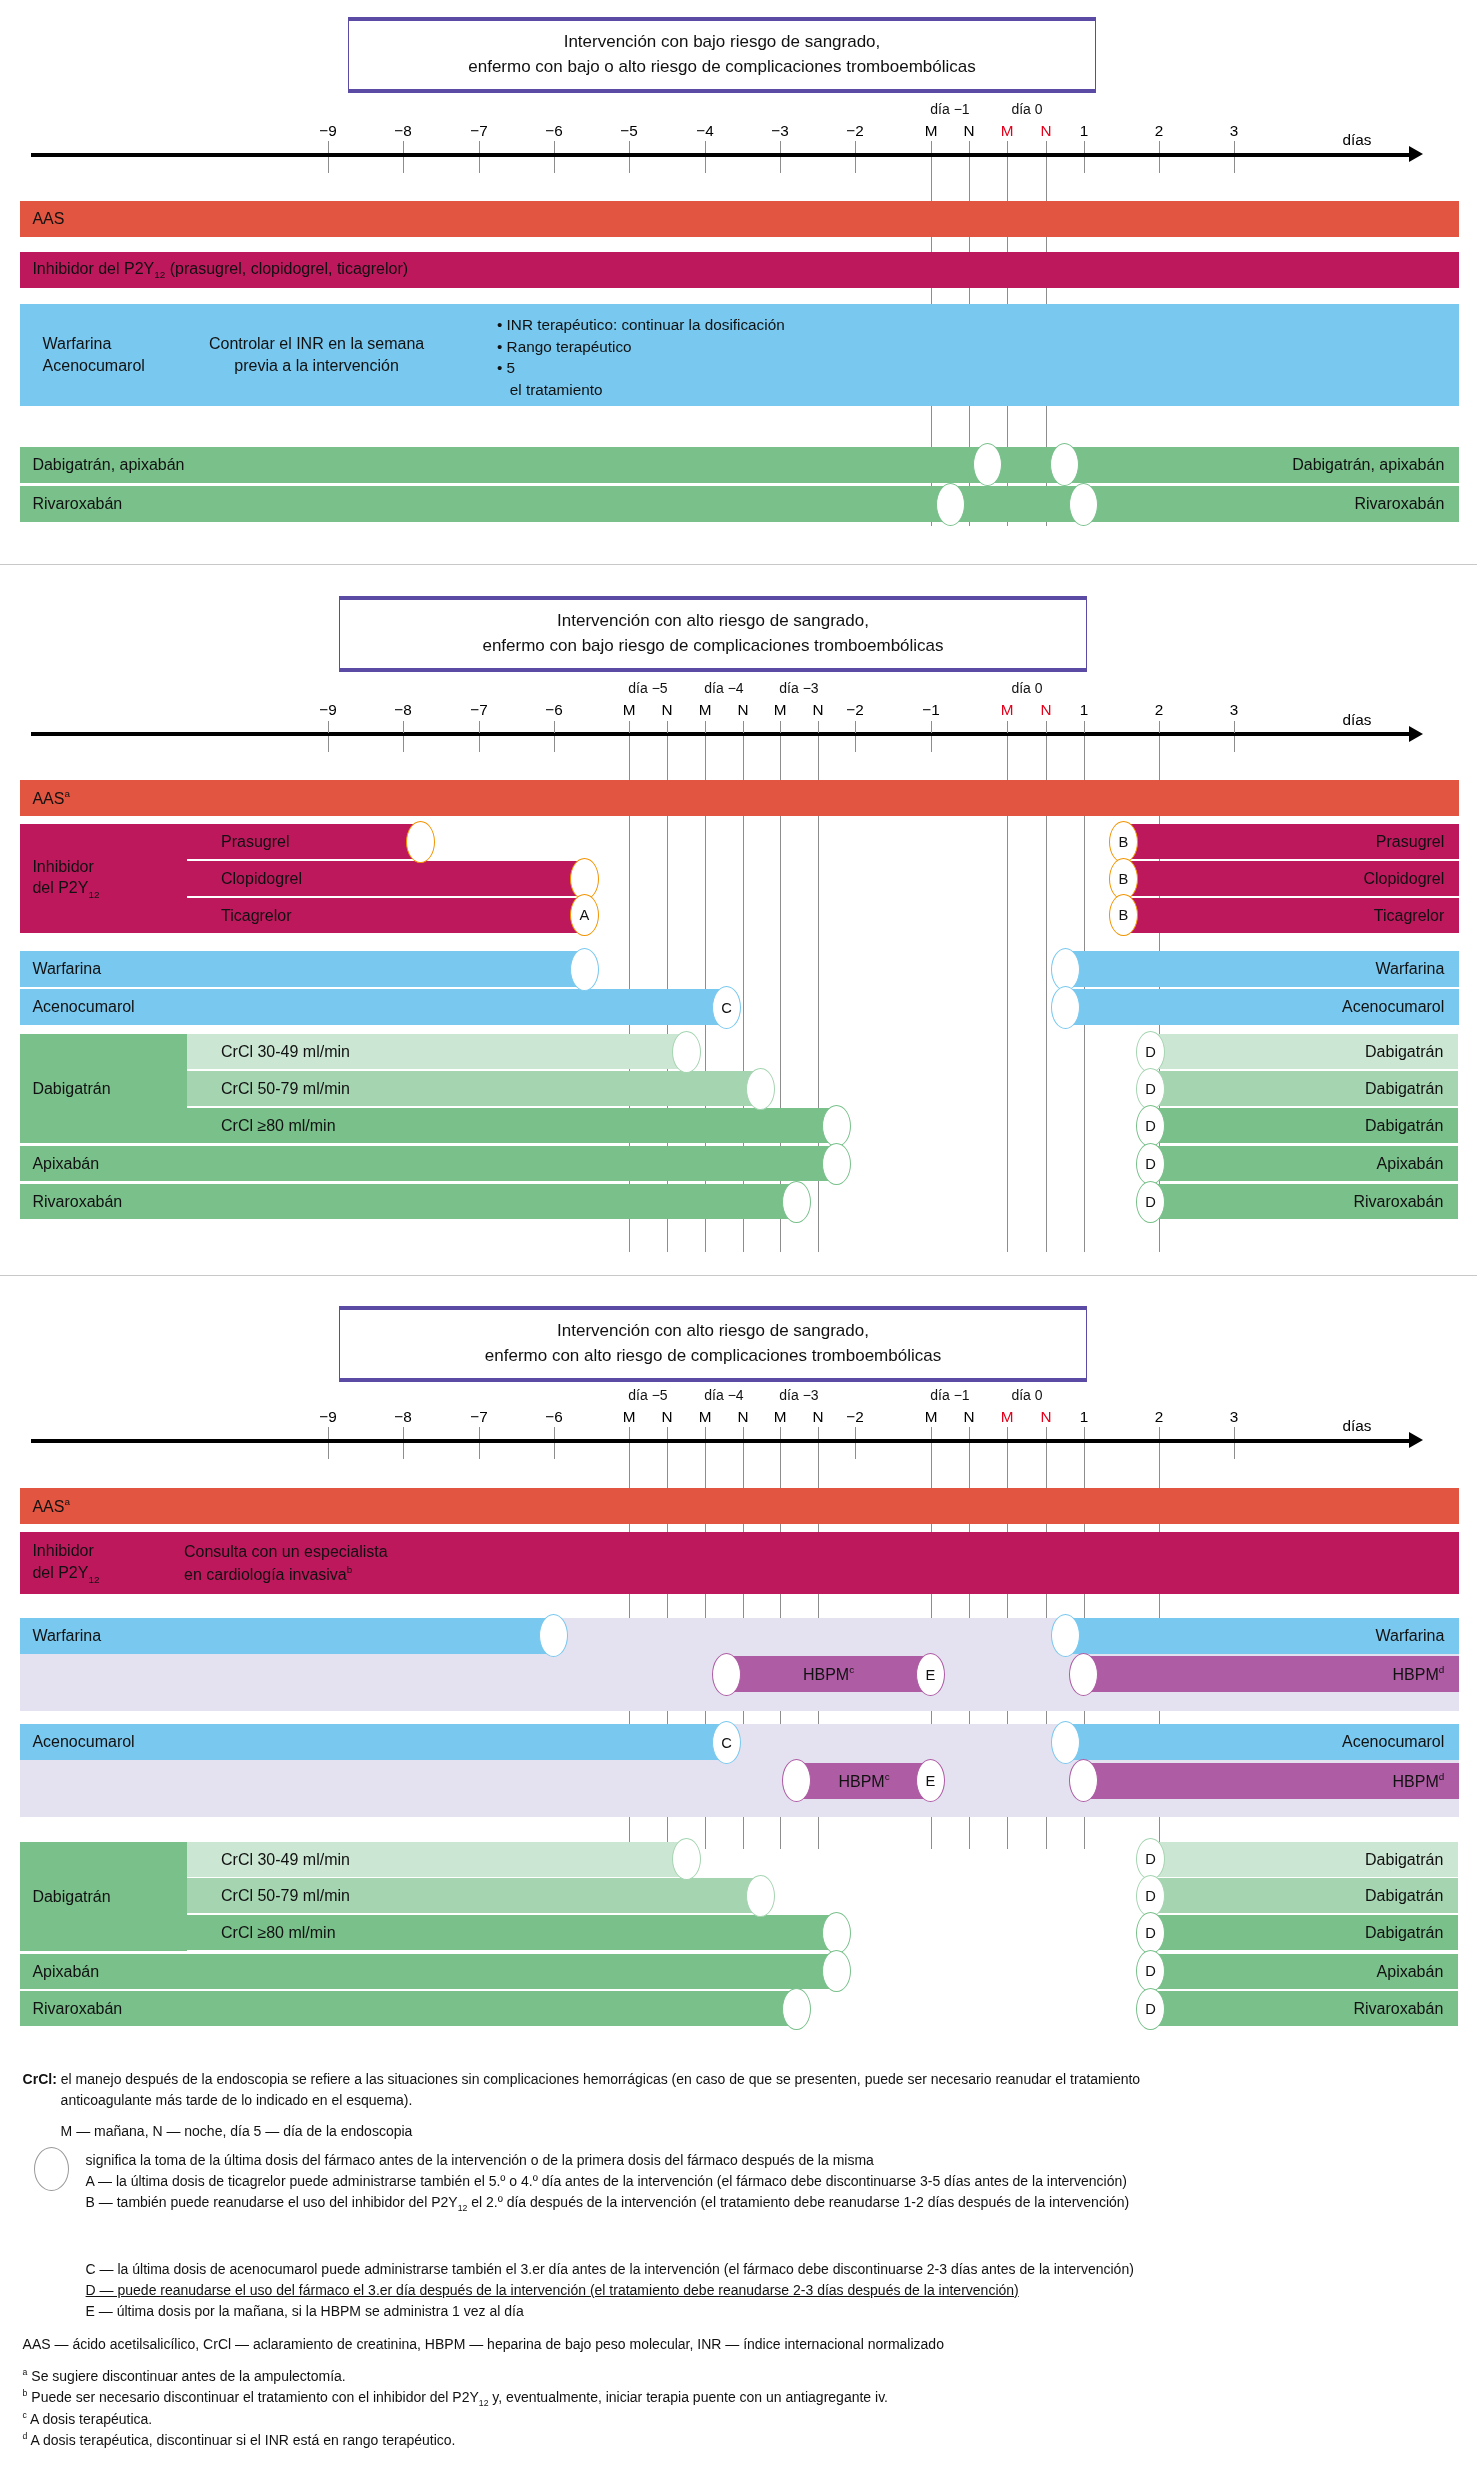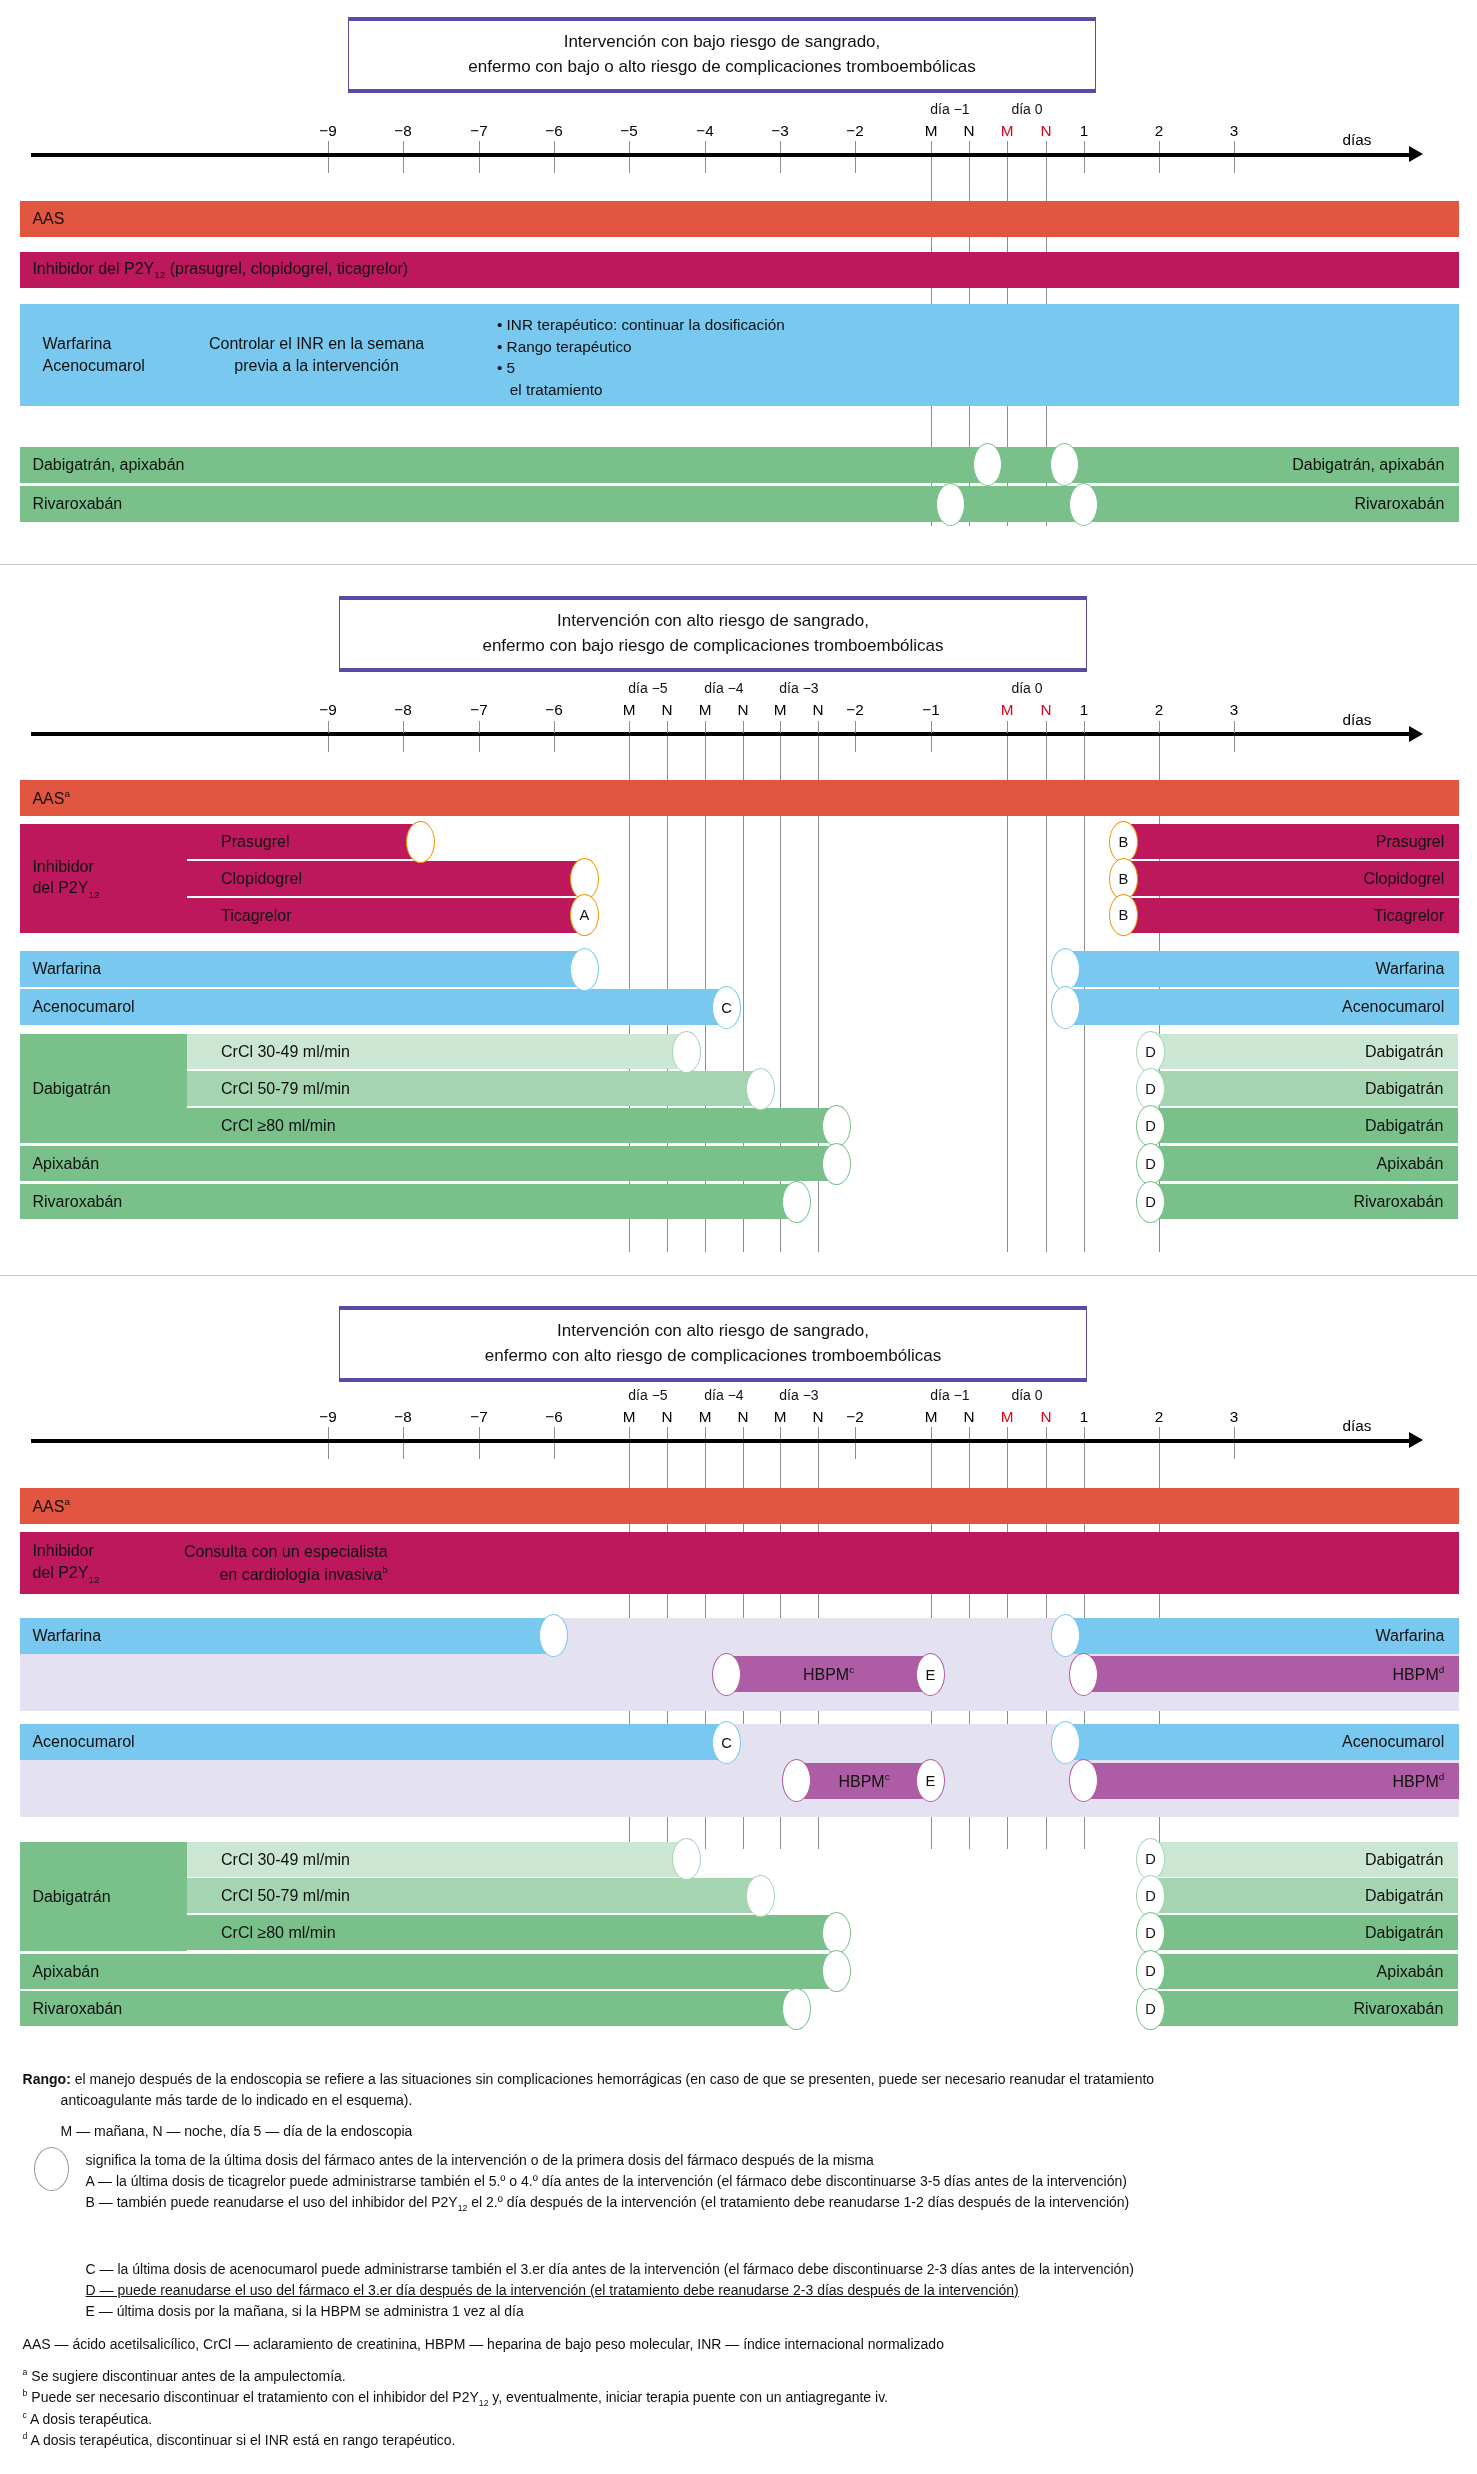--- a/index.html
+++ b/index.html
@@ -410,21 +410,21 @@
     </div>
     <div class="cap green" style="left: 1136px; top: 1181px; width: 29px; height: 42px; z-index: 6;">D</div>
     <div class="bar c-red" style="left: 20px; top: 1488px; width: 1439px; height: 36px; z-index: 3;">
       <div class="lbl left" style="left: 12.4px;">AAS<sup>a</sup></div>
     </div>
     <div class="bar c-orange" style="left: 20px; top: 1532px; width: 1439px; height: 62px; z-index: 3;">
       <div class="lbl left multiline" style="left: 12.4px;">
         <div>Inhibidor</div>
         <div>del P2Y<sub>12</sub></div>
       </div>
-      <div class="lbl multiline" style="left: 164px; text-align: right;">
+      <div class="lbl multiline" style="left: 164px; text-align: left;">
         <div>Consulta con un especialista</div>
         <div>en cardiología invasiva<sup>b</sup></div>
       </div>
     </div>
     <div class="bar c-lav" style="left: 20px; top: 1618px; width: 1439px; height: 93px; z-index: 1;"></div>
     <div class="bar c-blue" style="left: 20px; top: 1618px; width: 534px; height: 36px; z-index: 2;">
       <div class="lbl left" style="left: 12.4px;">Warfarina</div>
     </div>
     <div class="cap blue" style="left: 539px; top: 1614px; width: 29px; height: 43px; z-index: 6;"></div>
     <div class="bar c-blue" style="left: 1066px; top: 1618px; width: 393px; height: 36px; z-index: 2;">
@@ -497,21 +497,21 @@
       <div class="lbl left" style="left: 12.4px;">Rivaroxabán</div>
     </div>
     <div class="cap green" style="left: 782px; top: 1988px; width: 29px; height: 42px; z-index: 6;"></div>
     <div class="bar c-green" style="left: 1150px; top: 1991px; width: 308px; height: 35px; z-index: 3;">
       <div class="lbl right">Rivaroxabán</div>
     </div>
     <div class="cap green" style="left: 1136px; top: 1988px; width: 29px; height: 42px; z-index: 6;">D</div>
     <div class="panel-sep" style="top: 564px;"></div>
     <div class="panel-sep" style="top: 1275px;"></div>
     <div class="notes" style="top: 2069px;">
-      <div class="row" style="padding-left: 0px;"><span class="nota-b">Rango:</span><span> el manejo después de la endoscopia se refiere a las situaciones sin complicaciones hemorrágicas (en caso de que se presenten, puede ser necesario reanudar el tratamiento</span></div>
+      <div class="row" style="padding-left: 0px;"><span class="nota-b">CrCl:</span><span> el manejo después de la endoscopia se refiere a las situaciones sin complicaciones hemorrágicas (en caso de que se presenten, puede ser necesario reanudar el tratamiento</span></div>
       <div class="row" style="padding-left: 38px;"><span>anticoagulante más tarde de lo indicado en el esquema).</span></div>
       <div class="row" style="padding-left: 0px; height: 10.2px;">&nbsp;</div>
       <div class="row" style="padding-left: 38px;"><span>M — mañana, N — noche, día 5 — día de la endoscopia</span></div>
       <div class="row" style="padding-left: 0px; height: 8px;">&nbsp;</div>
       <div class="row" style="position: relative; padding-left: 63px;"><div class="legend-circle" style="left: 11.3px; top: -3.4px;"></div><span>significa la toma de la última dosis del fármaco antes de la intervención o de la primera dosis del fármaco después de la misma</span></div>
       <div class="row" style="padding-left: 63px;"><span>A — la última dosis de ticagrelor puede administrarse también el 5.º o 4.º día antes de la intervención (el fármaco debe discontinuarse 3-5 días antes de la intervención)</span></div>
       <div class="row" style="padding-left: 63px;"><span>B — también puede reanudarse el uso del inhibidor del P2Y<sub>12</sub> el 2.º día después de la intervención (el tratamiento debe reanudarse 1-2 días después de la intervención)</span></div>
       <div class="row" style="padding-left: 63px; margin-top: 44px;"><span>C — la última dosis de acenocumarol puede administrarse también el 3.er día antes de la intervención (el fármaco debe discontinuarse 2-3 días antes de la intervención)</span></div>
       <div class="row" style="padding-left: 63px; text-decoration: underline;"><span>D — puede reanudarse el uso del fármaco el 3.er día después de la intervención (el tratamiento debe reanudarse 2-3 días después de la intervención)</span></div>
       <div class="row" style="padding-left: 63px;"><span>E — última dosis por la mañana, si la HBPM se administra 1 vez al día</span></div>

